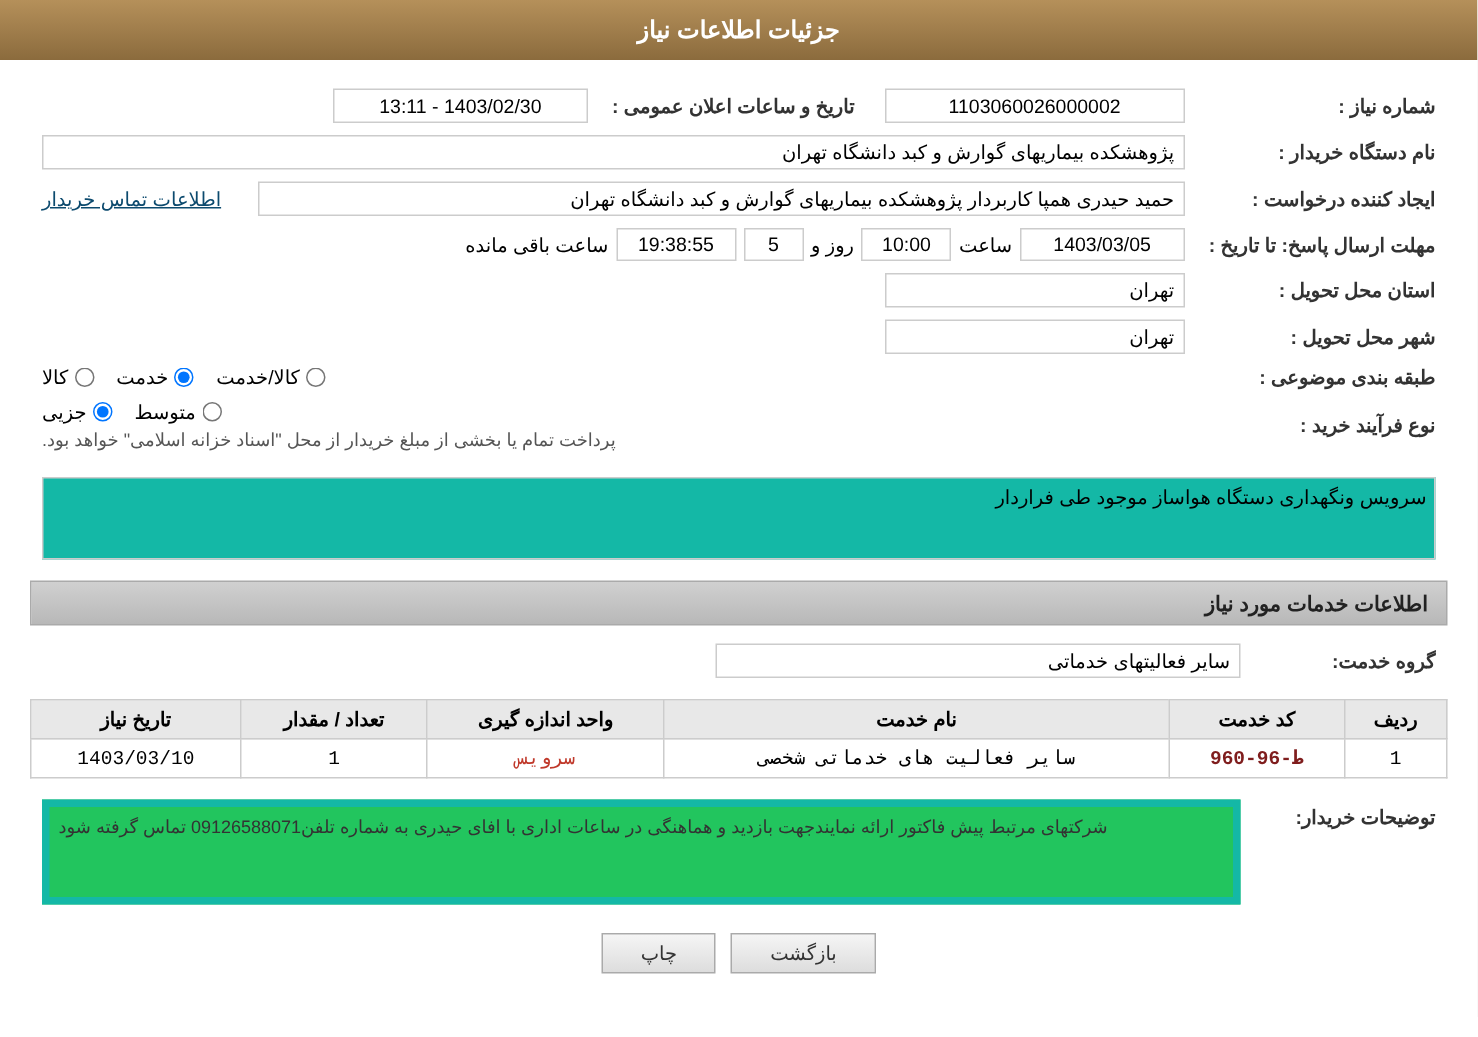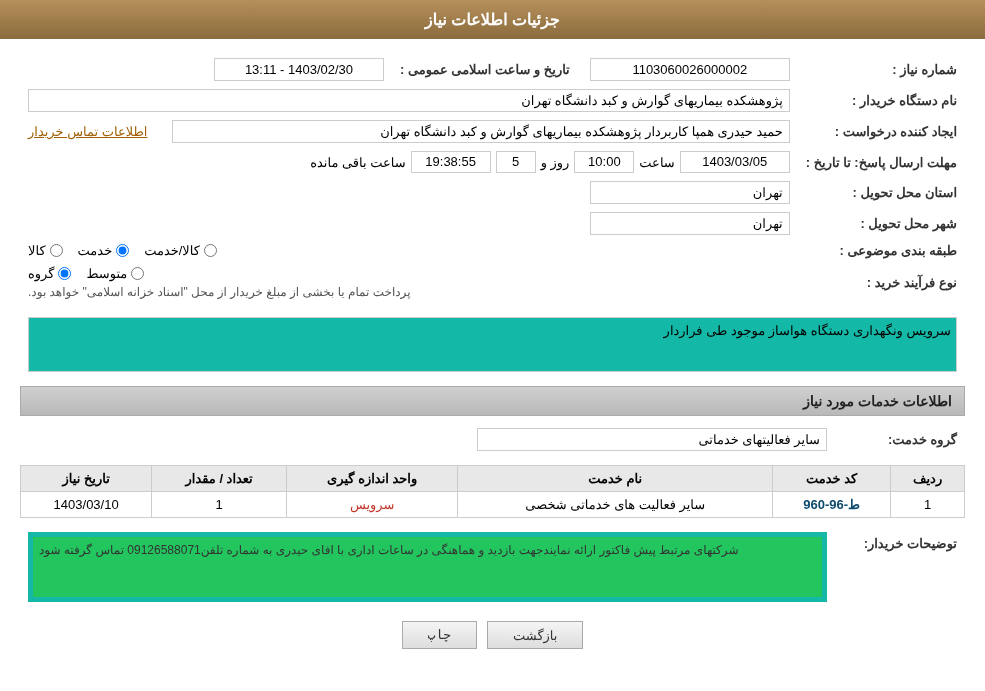--- a/index.html
+++ b/index.html
@@ -64,21 +64,21 @@
       gap: 5px;
       flex-wrap: wrap;
     }
     .time-box {
       border: 1px solid #ccc;
       padding: 2px 6px;
       background: #fff;
       text-align: center;
     }
     .link-blue {
-      color: #a16207;
+      color: #0c4a6e;
       text-decoration: underline;
       cursor: pointer;
     }
     .radio-group {
       display: flex;
       gap: 15px;
       align-items: center;
     }
     .radio-item {
       display: flex;
@@ -116,25 +116,26 @@
       background: #e8e8e8;
       border: 1px solid #ccc;
       padding: 5px 8px;
       text-align: center;
       font-weight: bold;
     }
     .service-table td {
       border: 1px solid #ccc;
       padding: 5px 8px;
       text-align: center;
+      font-family: Liberation Mono, monospace;
     }
     .service-table tr:nth-child(even) td {
       background: #f9f9f9;
     }
-    .col-code { color: #0c4a6e; font-weight: bold; }
+    .col-code { color: #7f1d1d; font-weight: bold; }
     .button-row {
       text-align: center;
       margin-top: 15px;
       display: flex;
       justify-content: center;
       gap: 10px;
     }
     .btn {
       padding: 5px 25px;
       border: 1px solid #aaa;
@@ -142,21 +143,20 @@
       font-size: 13px;
       font-family: Tahoma, Arial, sans-serif;
     }
     .btn-back {
       background: linear-gradient(to bottom, #f5f5f5, #ddd);
       color: #333;
     }
     .btn-print {
       background: linear-gradient(to bottom, #f5f5f5, #ddd);
       color: #333;
-      font-family: Liberation Mono, monospace;
     }
     .notes-box {
       width: 100%;
       border: 5px solid #14b8a6;
       min-height: 70px;
       background: #22c55e;
       padding: 6px;
       text-align: left;
       color: #333;
       font-size: 12px;
@@ -176,21 +176,21 @@
           <tr>
         <td class="label-cell">
           <span>شماره نیاز :</span>
         </td>
         <td class="value-cell" style="width:220px;">
           <div class="input-box input-number-id">
             <span>1103060026000002</span>
           </div>
         </td>
         <td class="label-cell" style="text-align:right;">
-          <span>تاریخ و ساعت اسلامی عمومی :</span>
+          <span>تاریخ و ساعات اعلان عمومی :</span>
         </td>
         <td class="value-cell">
           <div class="input-box" style="min-width:170px; text-align:center;">
             <span>1403/02/30 - 13:11</span>
           </div>
         </td>
       </tr>
 
       <tr>
         <td class="label-cell">
@@ -294,21 +294,21 @@
         </td>
         <td colspan="3" class="value-cell">
           <div style="display:flex; flex-direction:column; align-items:flex-end; gap:4px;">
             <div class="radio-group">
               <div class="radio-item">
                 <input type="radio" name="purchase_type" style="">
                 <span>متوسط</span>
               </div>
               <div class="radio-item">
                 <input type="radio" name="purchase_type" checked="" style="">
-                <span>گروه</span>
+                <span>جزیی</span>
               </div>
             </div>
             <div class="notice-text">
               <span>پرداخت تمام یا بخشی از مبلغ خریدار از محل "اسناد خزانه اسلامی" خواهد بود.</span>
             </div>
           </div>
         </td>
       </tr>
     </tbody>
       </table>

